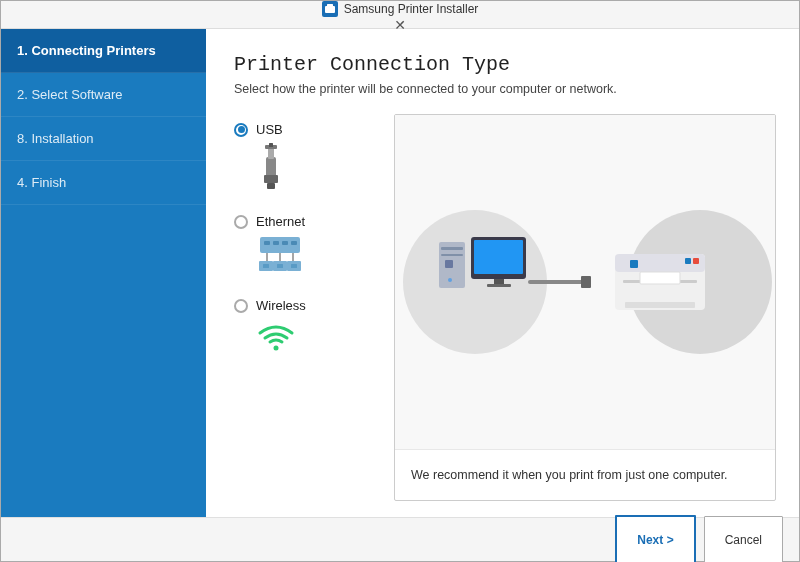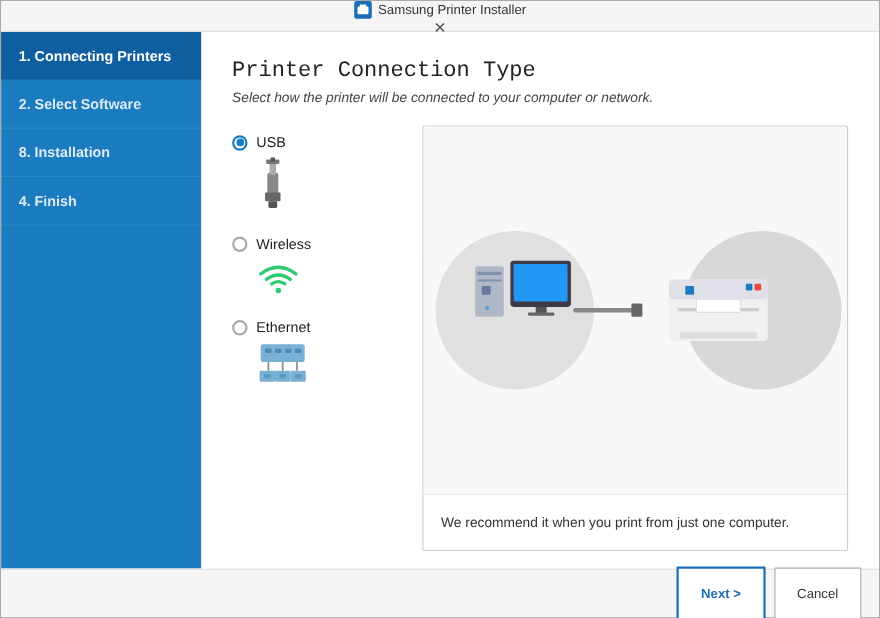--- a/index.html
+++ b/index.html
@@ -62,33 +62,32 @@
       cursor: pointer;
       font-size: 14px;
       color: #555;
     }
     .content {
       display: flex;
       flex: 1;
       overflow: hidden;
     }
     .sidebar {
-      width: 182px;
+      width: 205px;
       background: #1a7bbf;
       flex-shrink: 0;
       display: flex;
       flex-direction: column;
     }
     .sidebar-item {
       padding: 14px 16px;
       color: white;
       font-size: 13px;
       cursor: pointer;
       border-bottom: 1px solid rgba(255,255,255,0.1);
-      font-weight: bold;
     }
     .sidebar-item.active {
       background: #0f5fa0;
       font-weight: 600;
     }
     .sidebar-item:not(.active) {
       opacity: 0.85;
     }
     .main {
       flex: 1;
@@ -101,26 +100,25 @@
       font-size: 20px;
       font-weight: 400;
       color: #222;
       margin-bottom: 6px;
       font-family: Liberation Mono, monospace;
     }
     .main-subtitle {
       font-size: 12.5px;
       color: #444;
       margin-bottom: 18px;
-      font-style: italic;
     }
     .main-body {
       display: flex;
       flex: 1;
-      gap: 13px;
+      gap: 0;
     }
     .connection-options {
       width: 160px;
       flex-shrink: 0;
       display: flex;
       flex-direction: column;
       gap: 0;
       padding-top: 8px;
     }
     .option-group {
@@ -273,37 +271,20 @@
                 <rect x="11" y="40" width="8" height="6" rx="1" fill="#555"></rect>
 
                 <rect x="13" y="0" width="4" height="4" rx="0.5" fill="#555"></rect>
               </svg>
             </div>
           </div>
 
           <div class="option-group">
             <div class="option-label">
               <div class="radio-btn"></div>
-              <span class="option-text">Wireless</span>
-            </div>
-            <div class="option-icon">
-              <svg class="svg-wifi" viewBox="0 0 40 32" fill="none">
-
-                <path d="M4 14 Q20 2 36 14" stroke="#2ecc71" stroke-width="3" fill="none" stroke-linecap="round"></path>
-                <path d="M9 19 Q20 11 31 19" stroke="#2ecc71" stroke-width="3" fill="none" stroke-linecap="round"></path>
-                <path d="M14 23 Q20 19 26 23" stroke="#2ecc71" stroke-width="3" fill="none" stroke-linecap="round"></path>
-
-                <circle cx="20" cy="29" r="2.5" fill="#2ecc71"></circle>
-              </svg>
-            </div>
-          </div>
-
-          <div class="option-group">
-            <div class="option-label">
-              <div class="radio-btn"></div>
               <span class="option-text">Ethernet</span>
             </div>
             <div class="option-icon">
               <svg class="svg-ethernet" viewBox="0 0 48 40" fill="none">
 
                 <rect x="4" y="2" width="40" height="16" rx="2" fill="#7ab0d4"></rect>
                 <rect x="8" y="6" width="6" height="4" rx="1" fill="#4a8ab5"></rect>
                 <rect x="17" y="6" width="6" height="4" rx="1" fill="#4a8ab5"></rect>
                 <rect x="26" y="6" width="6" height="4" rx="1" fill="#4a8ab5"></rect>
                 <rect x="35" y="6" width="6" height="4" rx="1" fill="#4a8ab5"></rect>
@@ -314,20 +295,37 @@
 
                 <rect x="3" y="26" width="14" height="10" rx="1" fill="#7ab0d4"></rect>
                 <rect x="17" y="26" width="14" height="10" rx="1" fill="#7ab0d4"></rect>
                 <rect x="31" y="26" width="14" height="10" rx="1" fill="#7ab0d4"></rect>
                 <rect x="7" y="29" width="6" height="4" rx="0.5" fill="#5a9bc5"></rect>
                 <rect x="21" y="29" width="6" height="4" rx="0.5" fill="#5a9bc5"></rect>
                 <rect x="35" y="29" width="6" height="4" rx="0.5" fill="#5a9bc5"></rect>
               </svg>
             </div>
           </div>
+
+          <div class="option-group">
+            <div class="option-label">
+              <div class="radio-btn"></div>
+              <span class="option-text">Wireless</span>
+            </div>
+            <div class="option-icon">
+              <svg class="svg-wifi" viewBox="0 0 40 32" fill="none">
+
+                <path d="M4 14 Q20 2 36 14" stroke="#2ecc71" stroke-width="3" fill="none" stroke-linecap="round"></path>
+                <path d="M9 19 Q20 11 31 19" stroke="#2ecc71" stroke-width="3" fill="none" stroke-linecap="round"></path>
+                <path d="M14 23 Q20 19 26 23" stroke="#2ecc71" stroke-width="3" fill="none" stroke-linecap="round"></path>
+
+                <circle cx="20" cy="29" r="2.5" fill="#2ecc71"></circle>
+              </svg>
+            </div>
+          </div>
         </div>
 
         <div class="preview-box">
           <div class="preview-image">
 
             <svg width="380" height="200" viewBox="0 0 380 200" fill="none">
 
               <circle cx="80" cy="100" r="72" fill="#e0e0e0"></circle>
 
               <circle cx="305" cy="100" r="72" fill="#d8d8d8"></circle>

